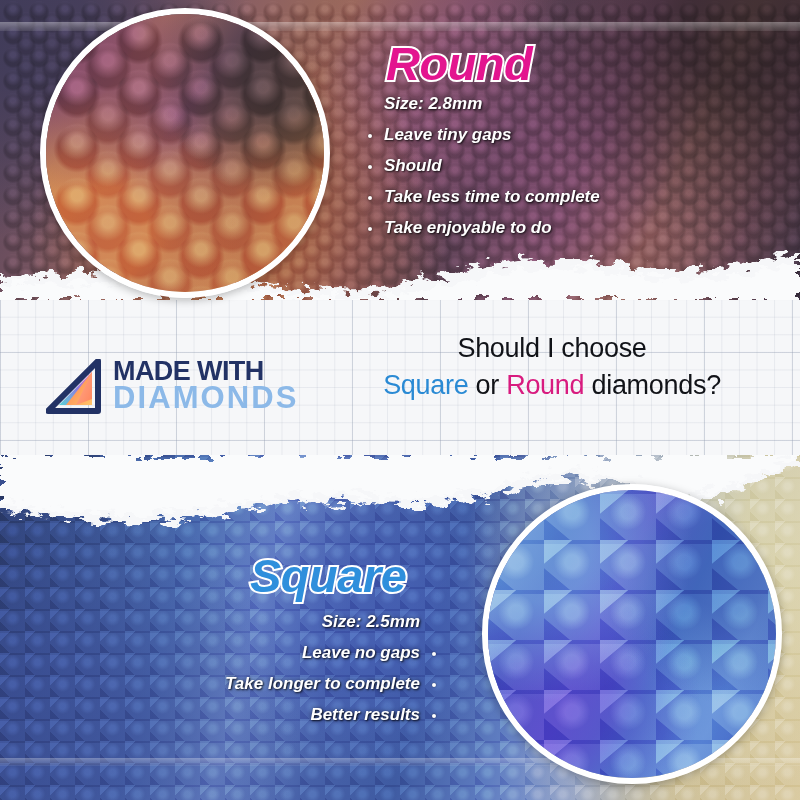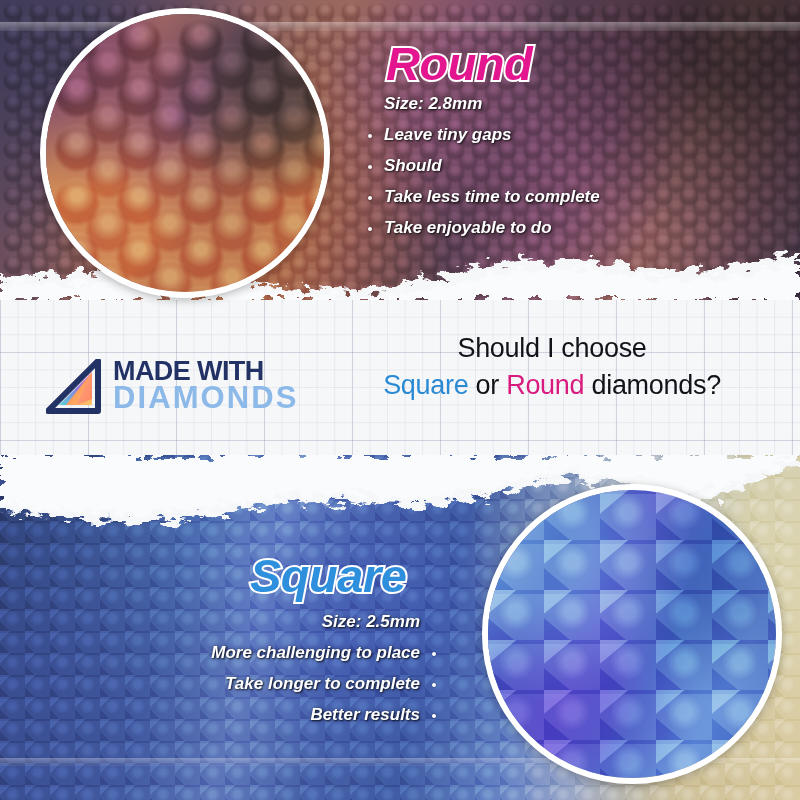--- a/index.html
+++ b/index.html
@@ -284,21 +284,21 @@
 
   <div class="lens" id="lens-square">
     <div class="lens-img"></div>
     <div class="lens-beads"></div>
   </div>
 
   <div class="title-square">Square</div>
 
   <ul class="list" id="list-square">
     <li>Size:  2.5mm</li>
-    <li class="bullet">More challenging to place</li>
+    <li class="bullet">Leave no gaps</li>
     <li class="bullet">Take longer to complete</li>
     <li class="bullet">Better results</li>
   </ul>
 
   <div class="question">
     <div>Should I choose</div>
     <div><span class="q-square">Square</span><span> or </span><span class="q-round">Round</span><span> diamonds?</span></div>
   </div>
 
   <div class="logo">

